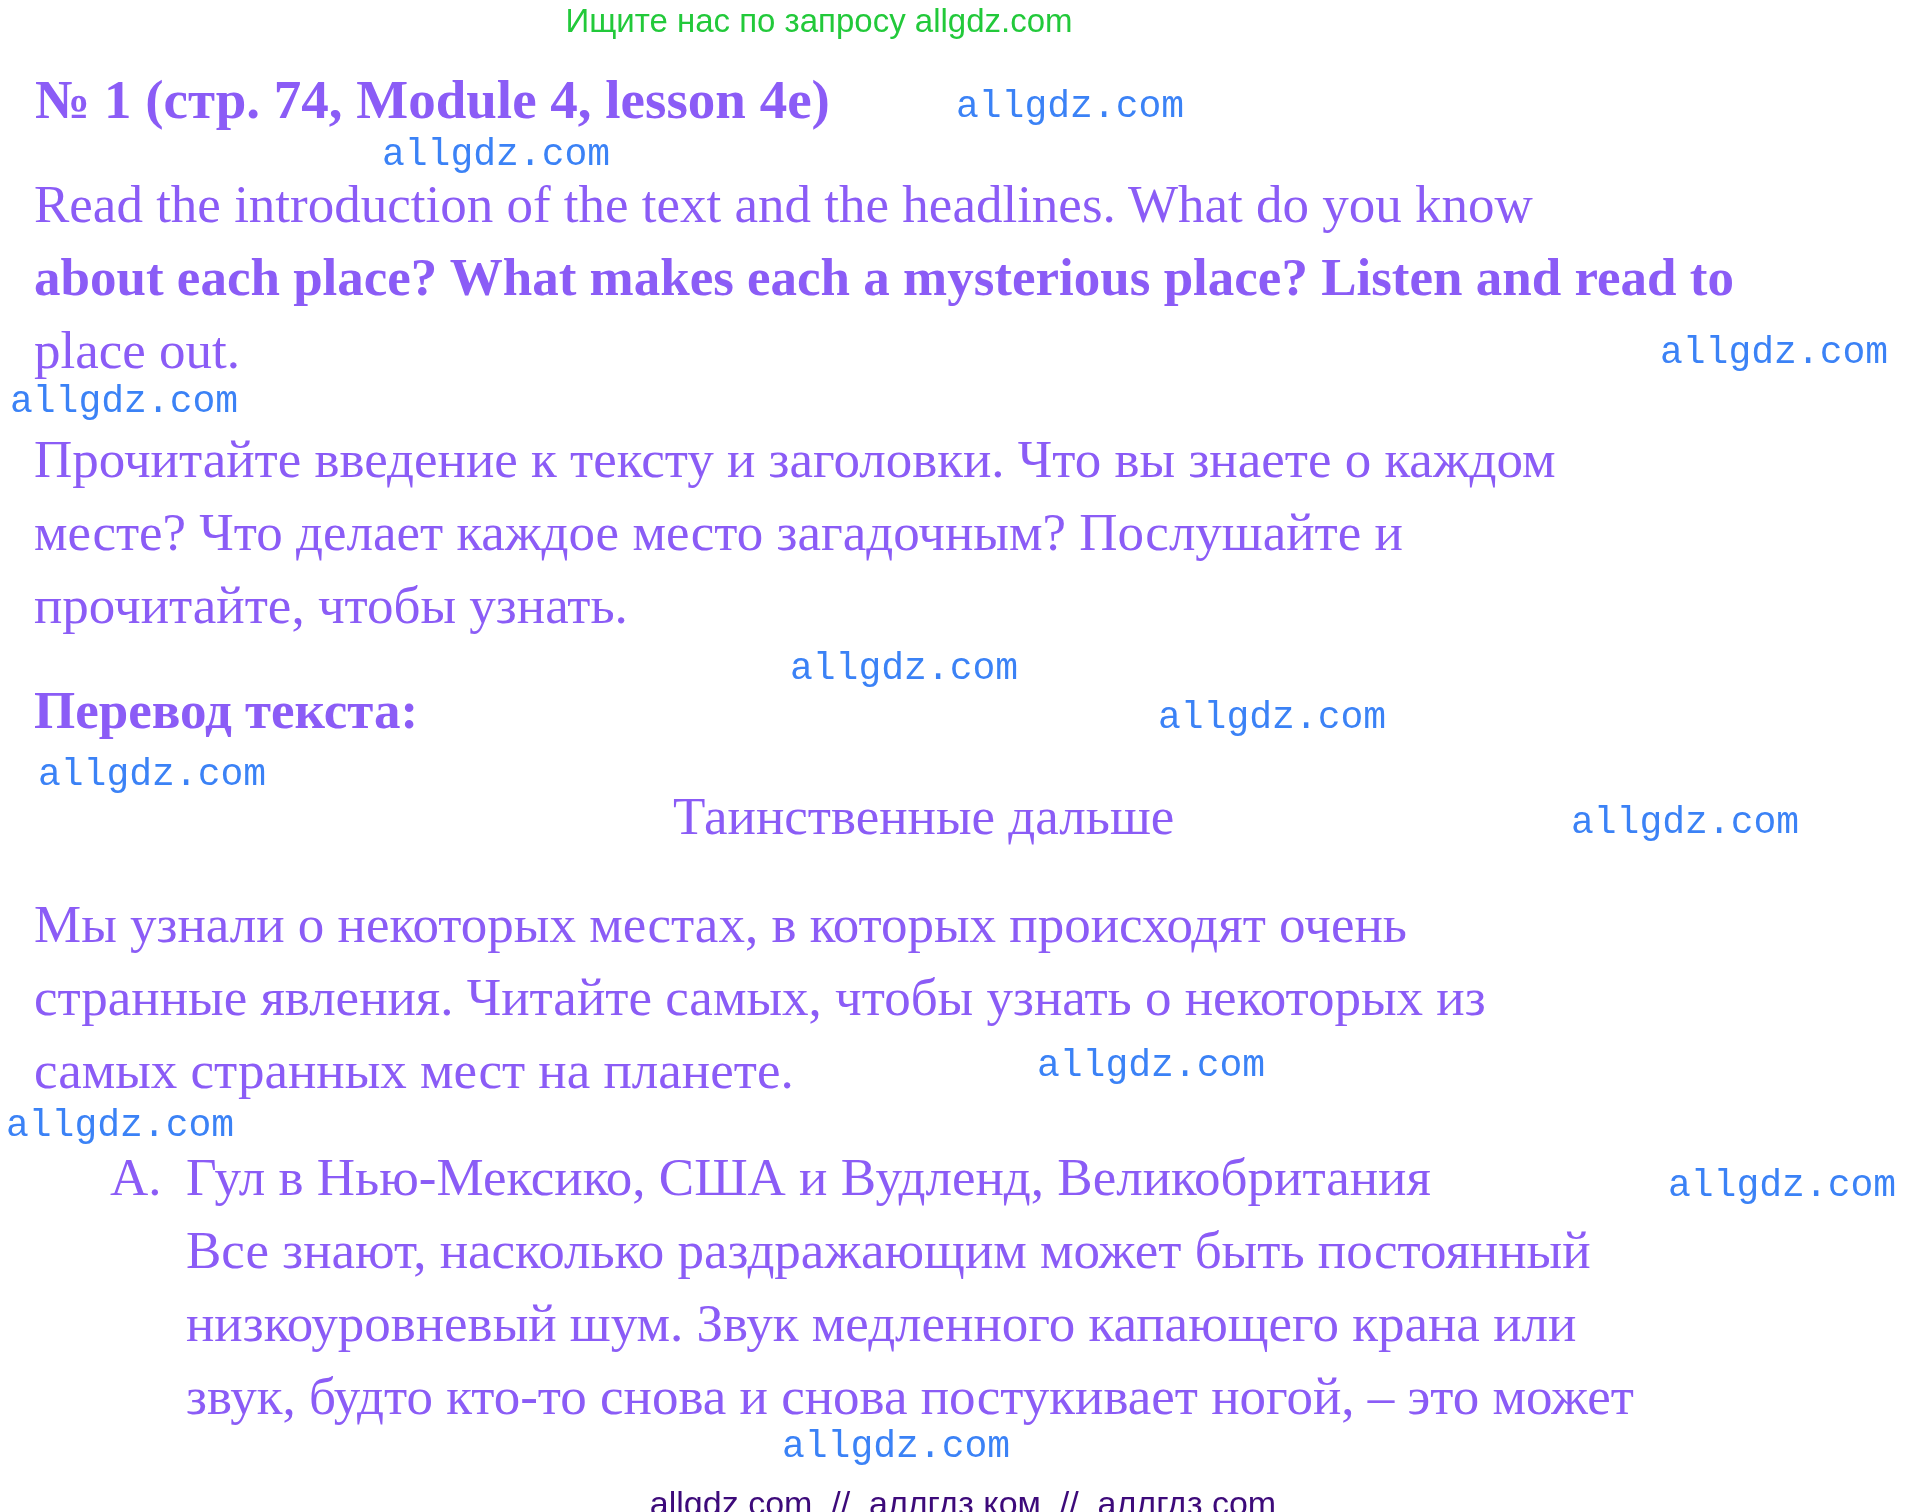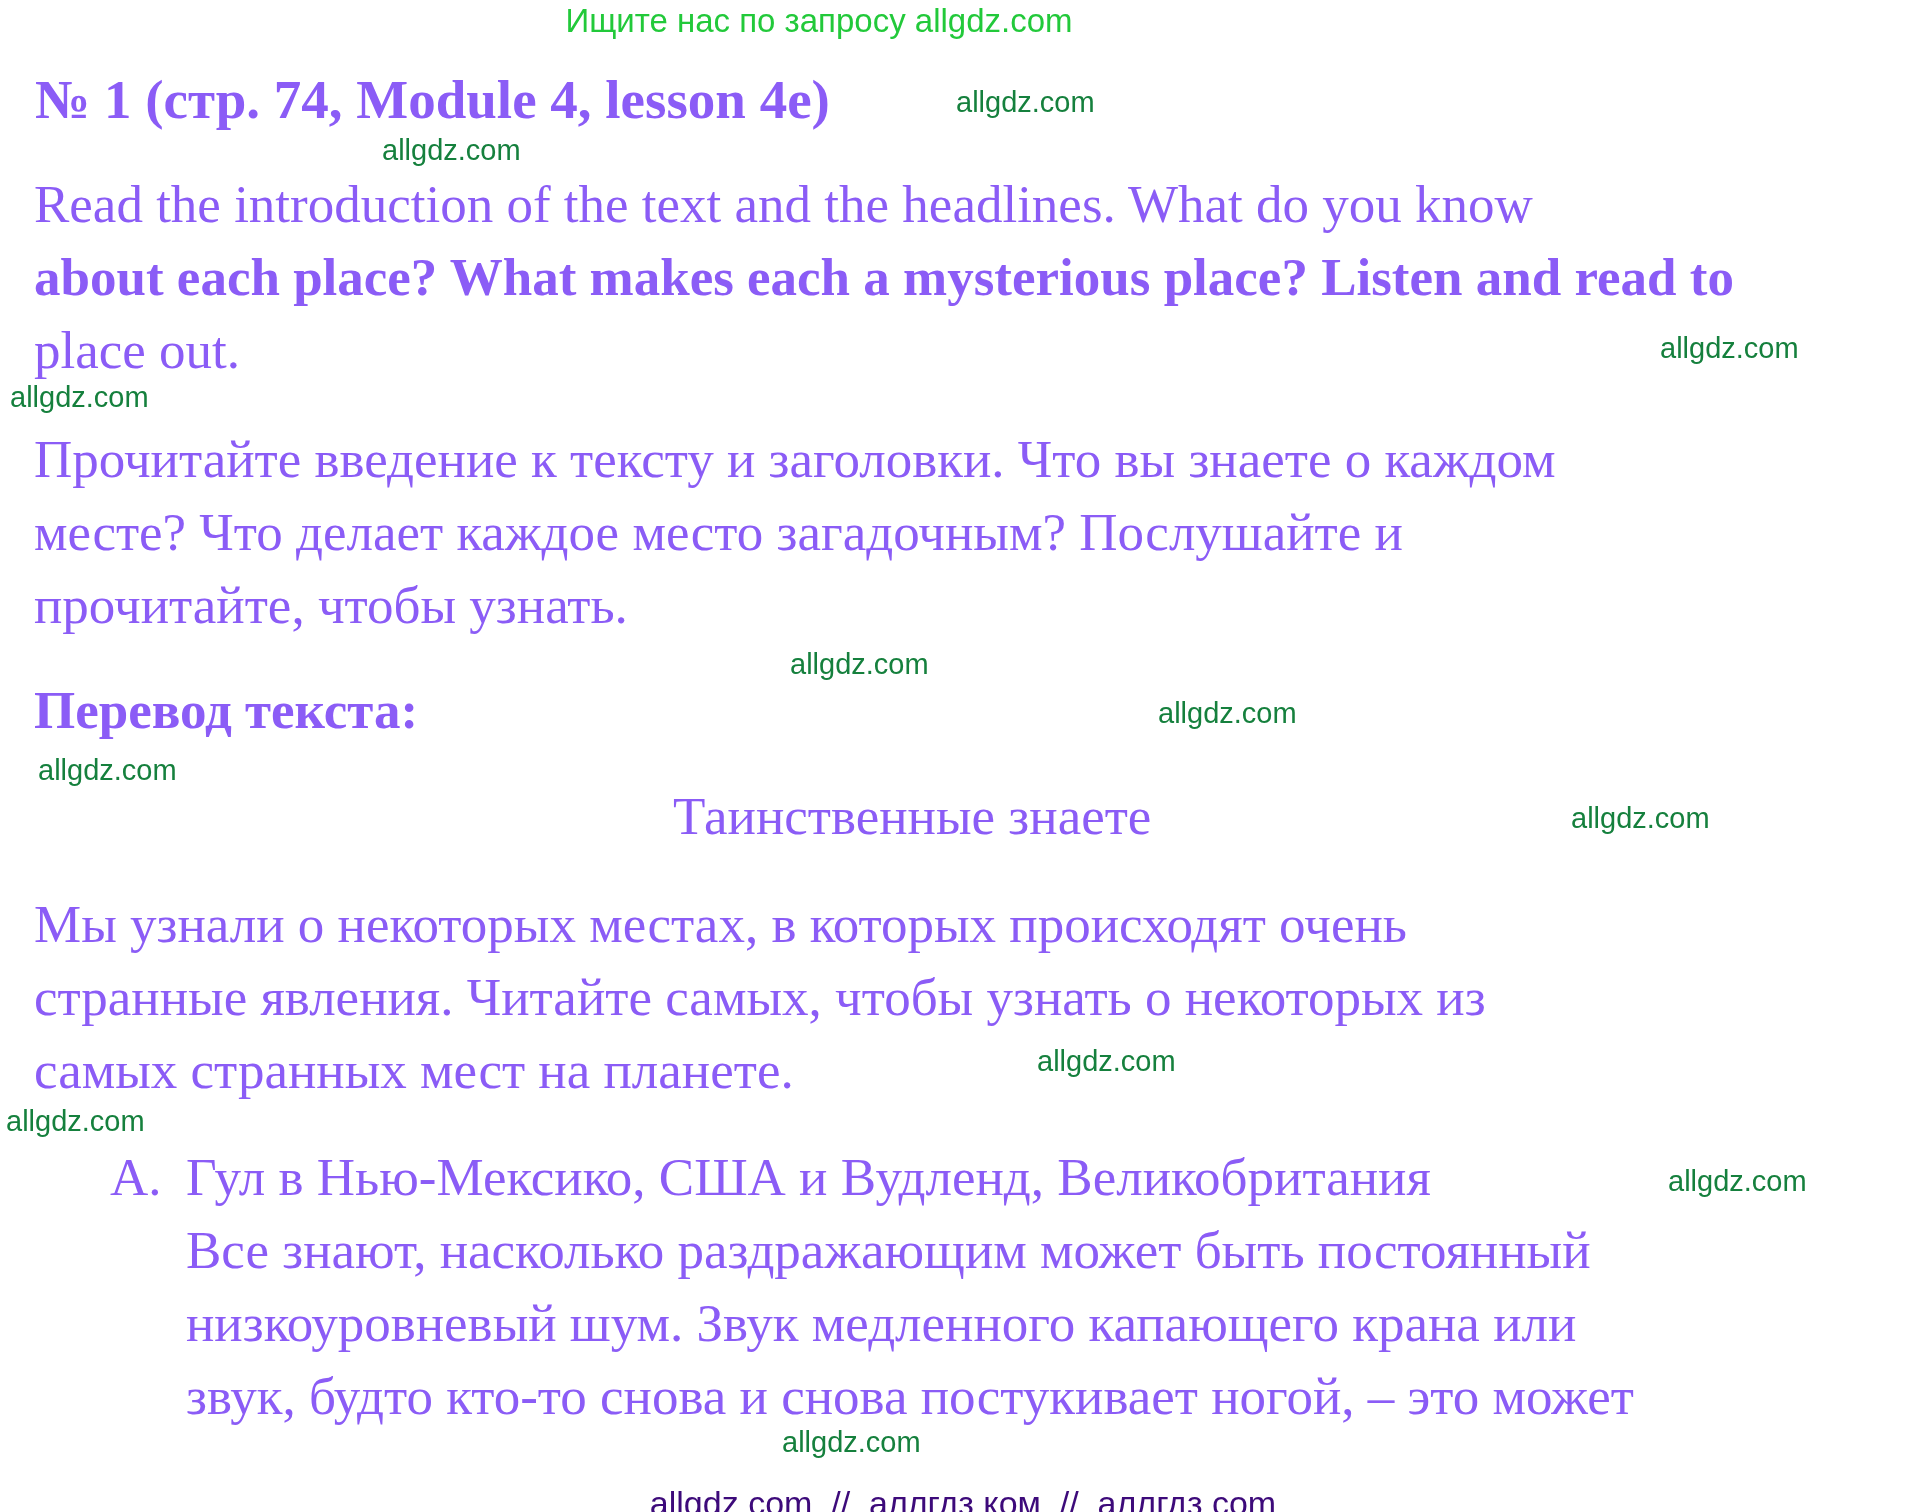--- a/index.html
+++ b/index.html
@@ -1,20 +1,20 @@
 <!DOCTYPE html>
 <html><head>
 <meta charset="utf-8">
 <style>
   html, body { margin:0; padding:0; }
   body { width:1926px; height:1512px; background:#ffffff; position:relative; overflow:hidden; }
   .abs { position:absolute; white-space:nowrap; }
   .serif { font-family:"Liberation Serif", "DejaVu Serif", serif; color:#8b5cf6; }
   .sans { font-family:"Liberation Sans", "DejaVu Sans", sans-serif; }
-  .wm { font-family:Liberation Sans, sans-serif; font-size:29px; color:#15803d; line-height:1; }
+  .wm { font-family:Liberation Mono, monospace; font-size:38px; color:#3b82f6; line-height:1; }
   .top-banner { font-size:33px; line-height:1; left:0; width:1638px; text-align:center; top:4px; }
   .title { font-size:55px; font-weight:bold; line-height:1; }
   .body-line { font-size:53px; line-height:1; }
   .heading { font-size:53px; font-weight:bold; line-height:1; }
   .footer { font-size:34px; line-height:1; left:0; width:1926px; text-align:center; }
 </style>
 </head>
 <body>
 
 <div class="abs sans top-banner" style="color:#22c93a;">Ищите нас по запросу allgdz.com</div>
@@ -31,21 +31,21 @@
 
 <div class="abs serif body-line" style="left:34px; top:433px;">Прочитайте введение к тексту и заголовки. Что вы знаете о каждом</div>
 <div class="abs serif body-line" style="left:34px; top:506px;">месте? Что делает каждое место загадочным? Послушайте и</div>
 <div class="abs serif body-line" style="left:34px; top:579px;">прочитайте, чтобы узнать.</div>
 <div class="abs wm" style="left:790px; top:650px;">allgdz.com</div>
 
 <div class="abs serif heading" style="left:34px; top:684px;">Перевод текста:</div>
 <div class="abs wm" style="left:1158px; top:699px;">allgdz.com</div>
 <div class="abs wm" style="left:38px; top:756px;">allgdz.com</div>
 
-<div class="abs serif body-line" style="left:673px; top:790px;">Таинственные знаете</div>
+<div class="abs serif body-line" style="left:673px; top:790px;">Таинственные дальше</div>
 <div class="abs wm" style="left:1571px; top:804px;">allgdz.com</div>
 
 <div class="abs serif body-line" style="left:34px; top:898px;">Мы узнали о некоторых местах, в которых происходят очень</div>
 <div class="abs serif body-line" style="left:34px; top:971px;">странные явления. Читайте самых, чтобы узнать о некоторых из</div>
 <div class="abs serif body-line" style="left:34px; top:1044px;">самых странных мест на планете.</div>
 <div class="abs wm" style="left:1037px; top:1047px;">allgdz.com</div>
 <div class="abs wm" style="left:6px; top:1107px;">allgdz.com</div>
 
 <div class="abs serif body-line" style="left:110px; top:1151px;">A.</div>
 <div class="abs serif body-line" style="left:186px; top:1151px;">Гул в Нью-Мексико, США и Вудленд, Великобритания</div>

